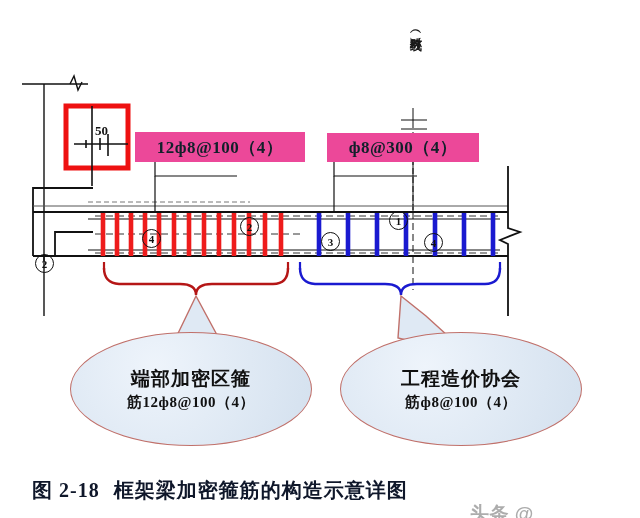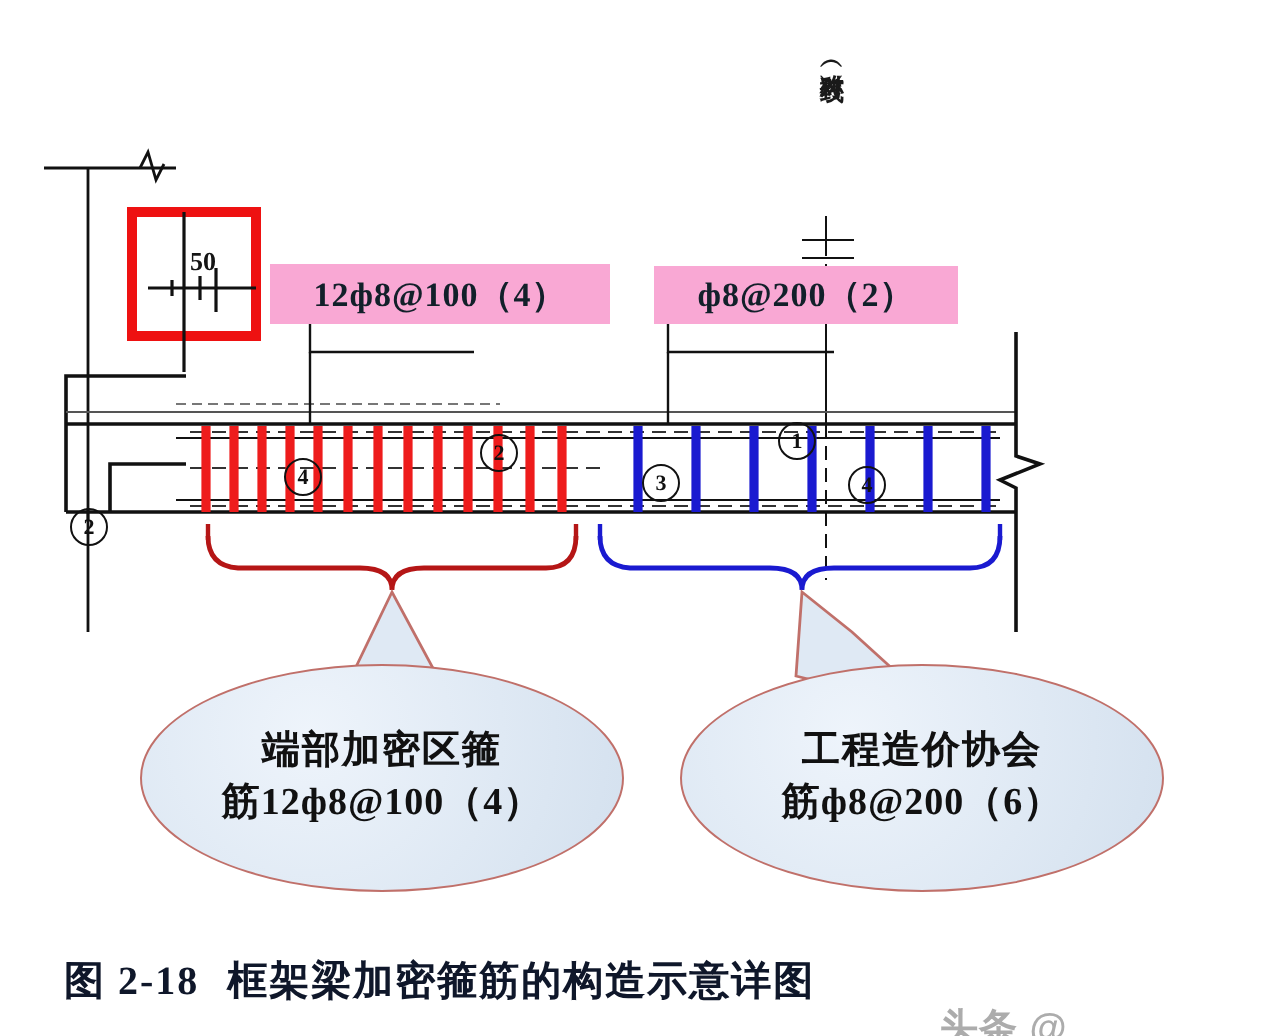--- a/index.html
+++ b/index.html
@@ -8,21 +8,21 @@
     background:#ffffff;
     font-family:"Liberation Serif","DejaVu Serif",serif;
   }
   #stage{position:absolute;left:0;top:16px;width:536px;height:518px;}
 
   
   #drawing{position:absolute;left:0;top:0;width:640px;height:518px;}
 
   .tag-box{
     position:absolute;
-    background:#f9a8d4;
+    background:#ec4899;
     display:flex;align-items:center;justify-content:center;
     font-weight:bold;
     color:#12202a;
     letter-spacing:.5px;
     font-family:"Liberation Serif","DejaVu Serif",serif;
   }
   #tag-left{left:135px;top:116px;width:170px;height:30px;font-size:17px;}
   #tag-right{left:327px;top:117px;width:152px;height:29px;font-size:17px;}
 
   #sym-text{
@@ -59,21 +59,21 @@
     background:
       radial-gradient(circle at 35% 30%, #eef4fb 0%, #dfe9f4 55%, #d3e0ee 100%);
     display:flex;flex-direction:column;align-items:center;justify-content:center;
     color:#111;font-weight:bold;
     font-family:"Liberation Serif","DejaVu Serif",serif;
     text-align:center;
   }
   #callout-left{left:70px;top:316px;width:240px;height:112px;}
   #callout-right{left:340px;top:316px;width:240px;height:112px;}
   .callout .line1{font-size:19px;letter-spacing:1px;line-height:1.35;}
-  .callout .line2{font-size:19px;letter-spacing:.5px;line-height:1.35;}
+  .callout .line2{font-size:15px;letter-spacing:.5px;line-height:1.35;}
 
   
   #caption{
     position:absolute;left:32px;top:461px;
     font-size:20px;font-weight:bold;color:#0f172a;letter-spacing:1px;
     font-family:"Liberation Serif","DejaVu Serif",serif;
   }
   #caption .num{margin-right:14px;}
 
   
@@ -208,37 +208,37 @@
     <path d="M196,280 L171,332 L224,332 Z" fill="#dfe9f4" stroke="#c0706a" stroke-width="1.4"></path>
     <path d="M401,280 L426,300 L470,340 L398,322 Z" fill="#dfe9f4" stroke="#c0706a" stroke-width="1.4"></path>
   </svg>
 
   <div id="sym-text">（对称线）</div>
 
   <div id="dim50">50</div>
 
   <div id="tag-left" class="tag-box">12ф8@100（4）</div>
 
-  <div id="tag-right" class="tag-box">ф8@200（2）</div>
+  <div id="tag-right" class="tag-box">ф8@300（4）</div>
 
   <div id="circ-col" class="circ">2</div>
   <div id="circ-4a" class="circ">4</div>
   <div id="circ-2a" class="circ">2</div>
   <div id="circ-3" class="circ">3</div>
   <div id="circ-1" class="circ">1</div>
   <div id="circ-4b" class="circ">4</div>
 
   <div id="callout-left" class="callout">
     <div class="line1">端部加密区箍</div>
     <div class="line2">筋12ф8@100（4）</div>
   </div>
 
   <div id="callout-right" class="callout">
     <div class="line1">工程造价协会</div>
-    <div class="line2">筋ф8@200（6）</div>
+    <div class="line2">筋ф8@100（4）</div>
   </div>
 
   <div id="caption">
     <span class="num">图 2-18</span><span>框架梁加密箍筋的构造示意详图</span>
   </div>
 
   <div id="watermark">头条 @工程造价协会</div>
 
 </div>
 

